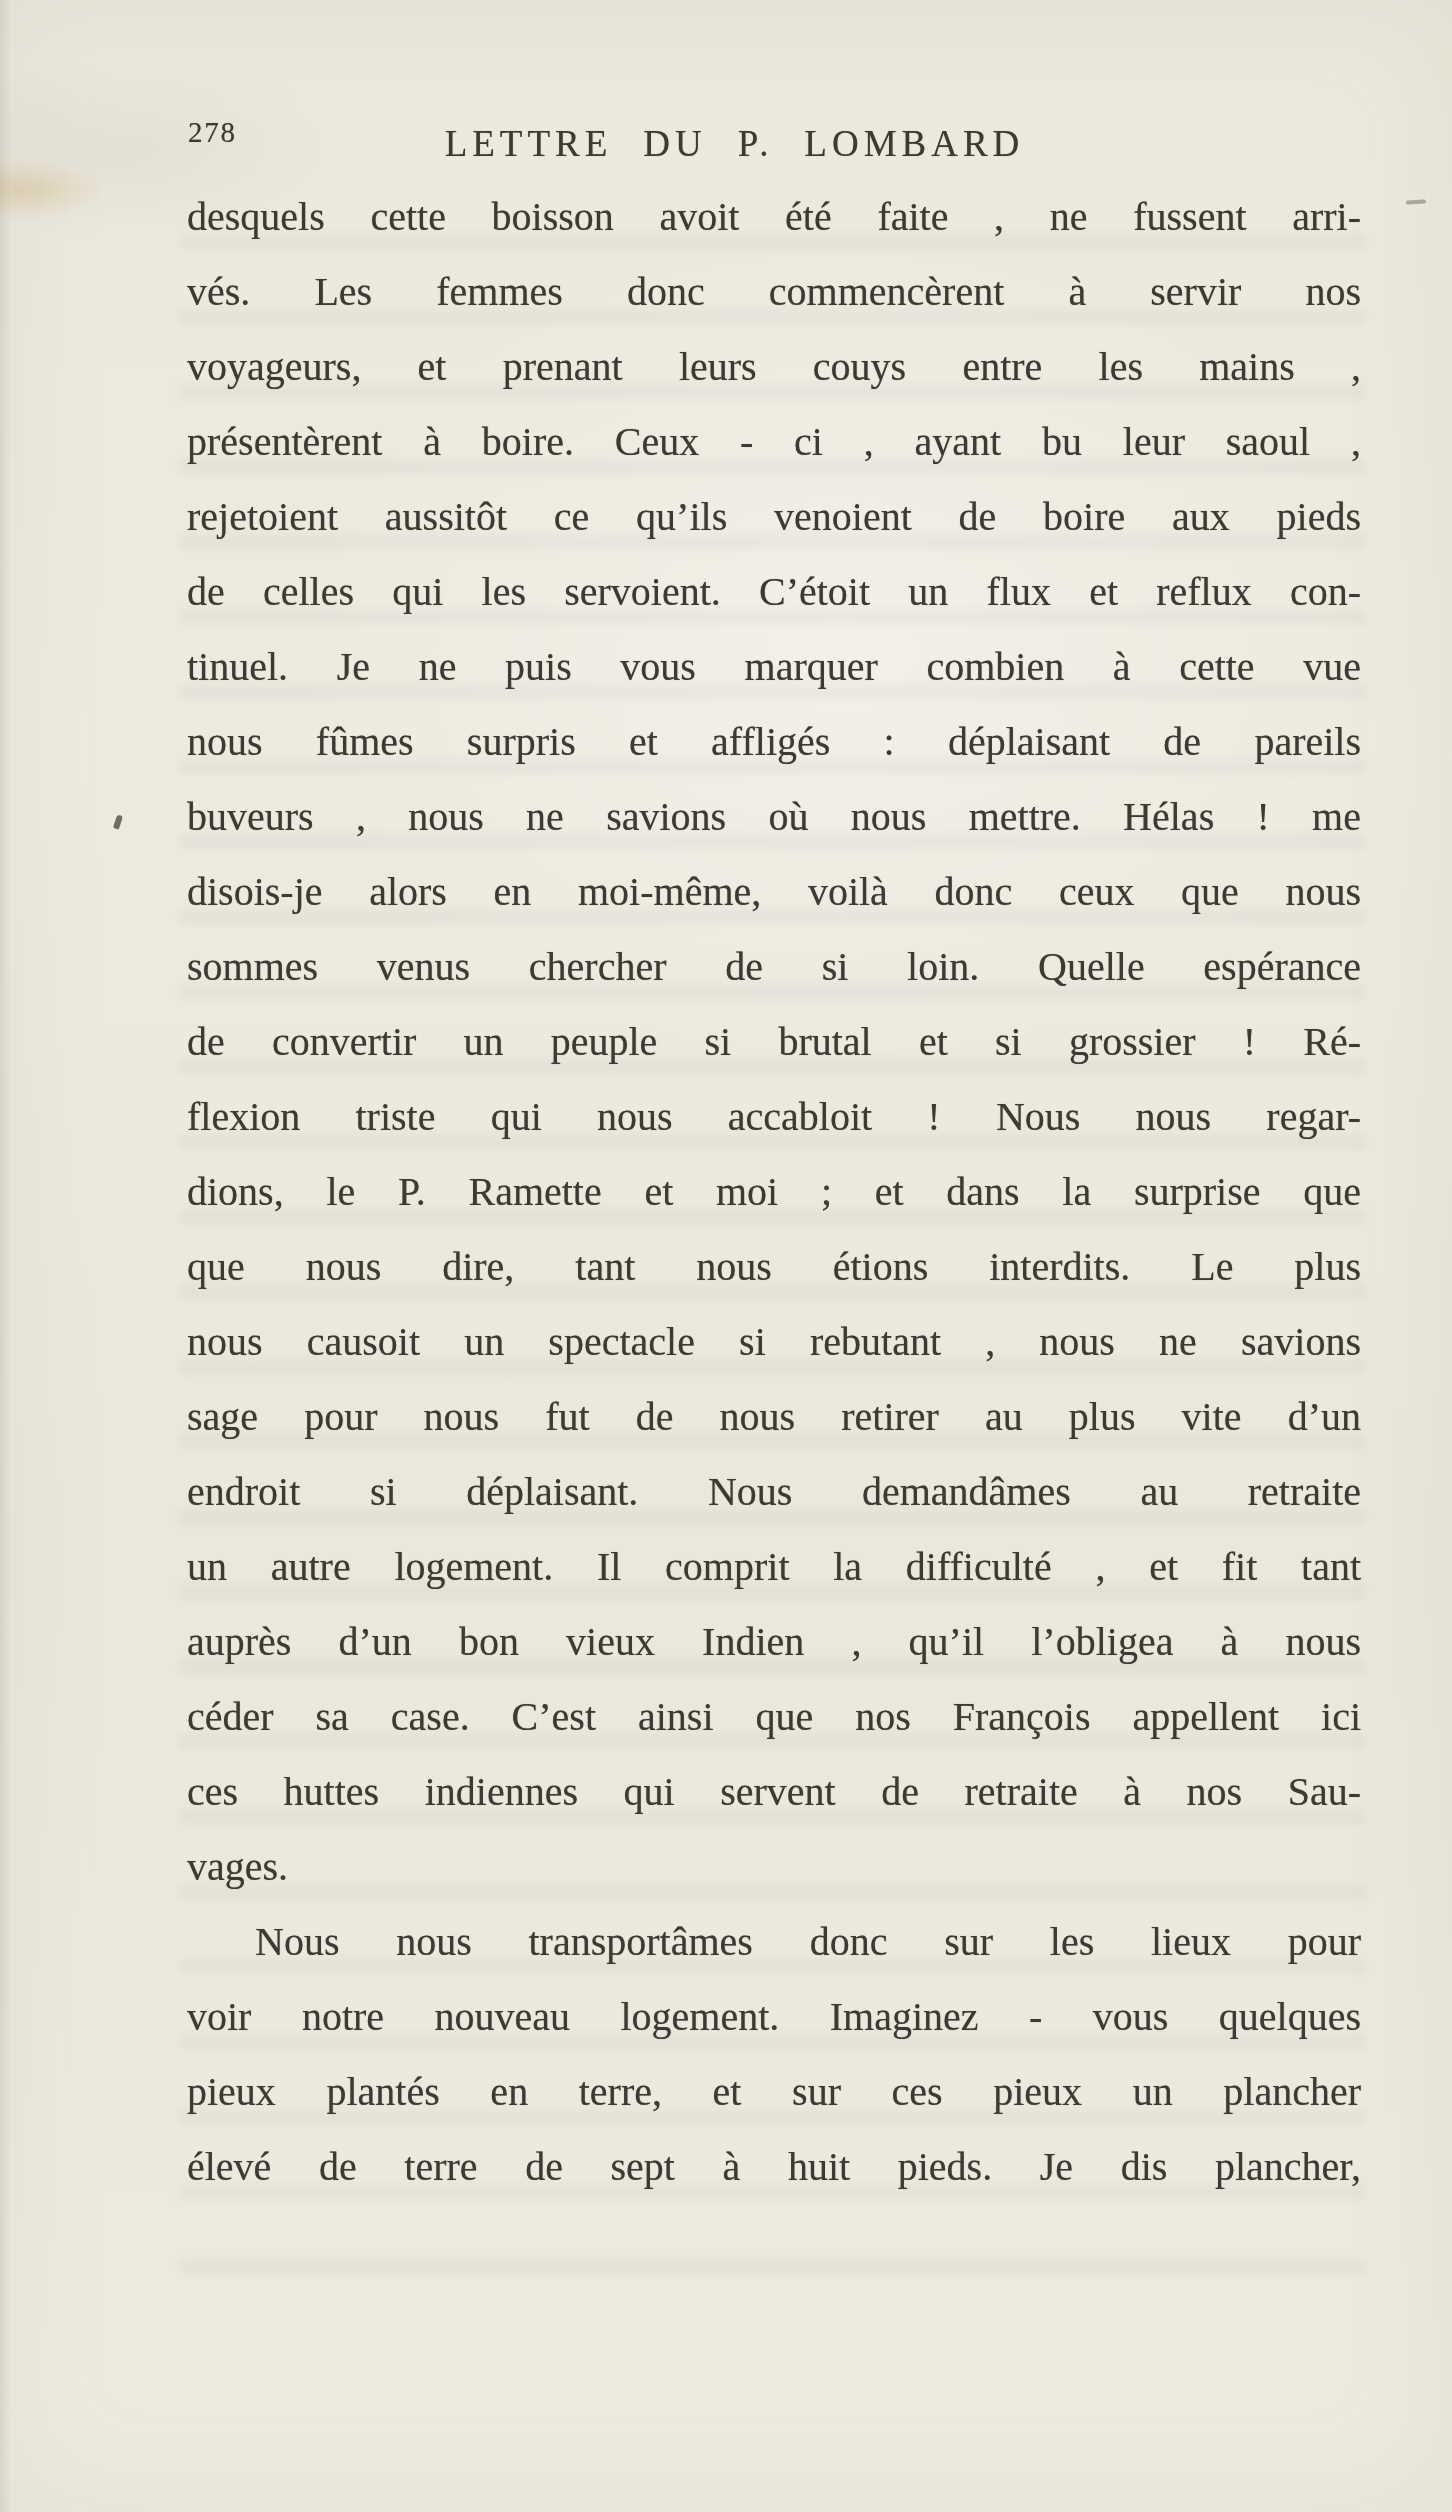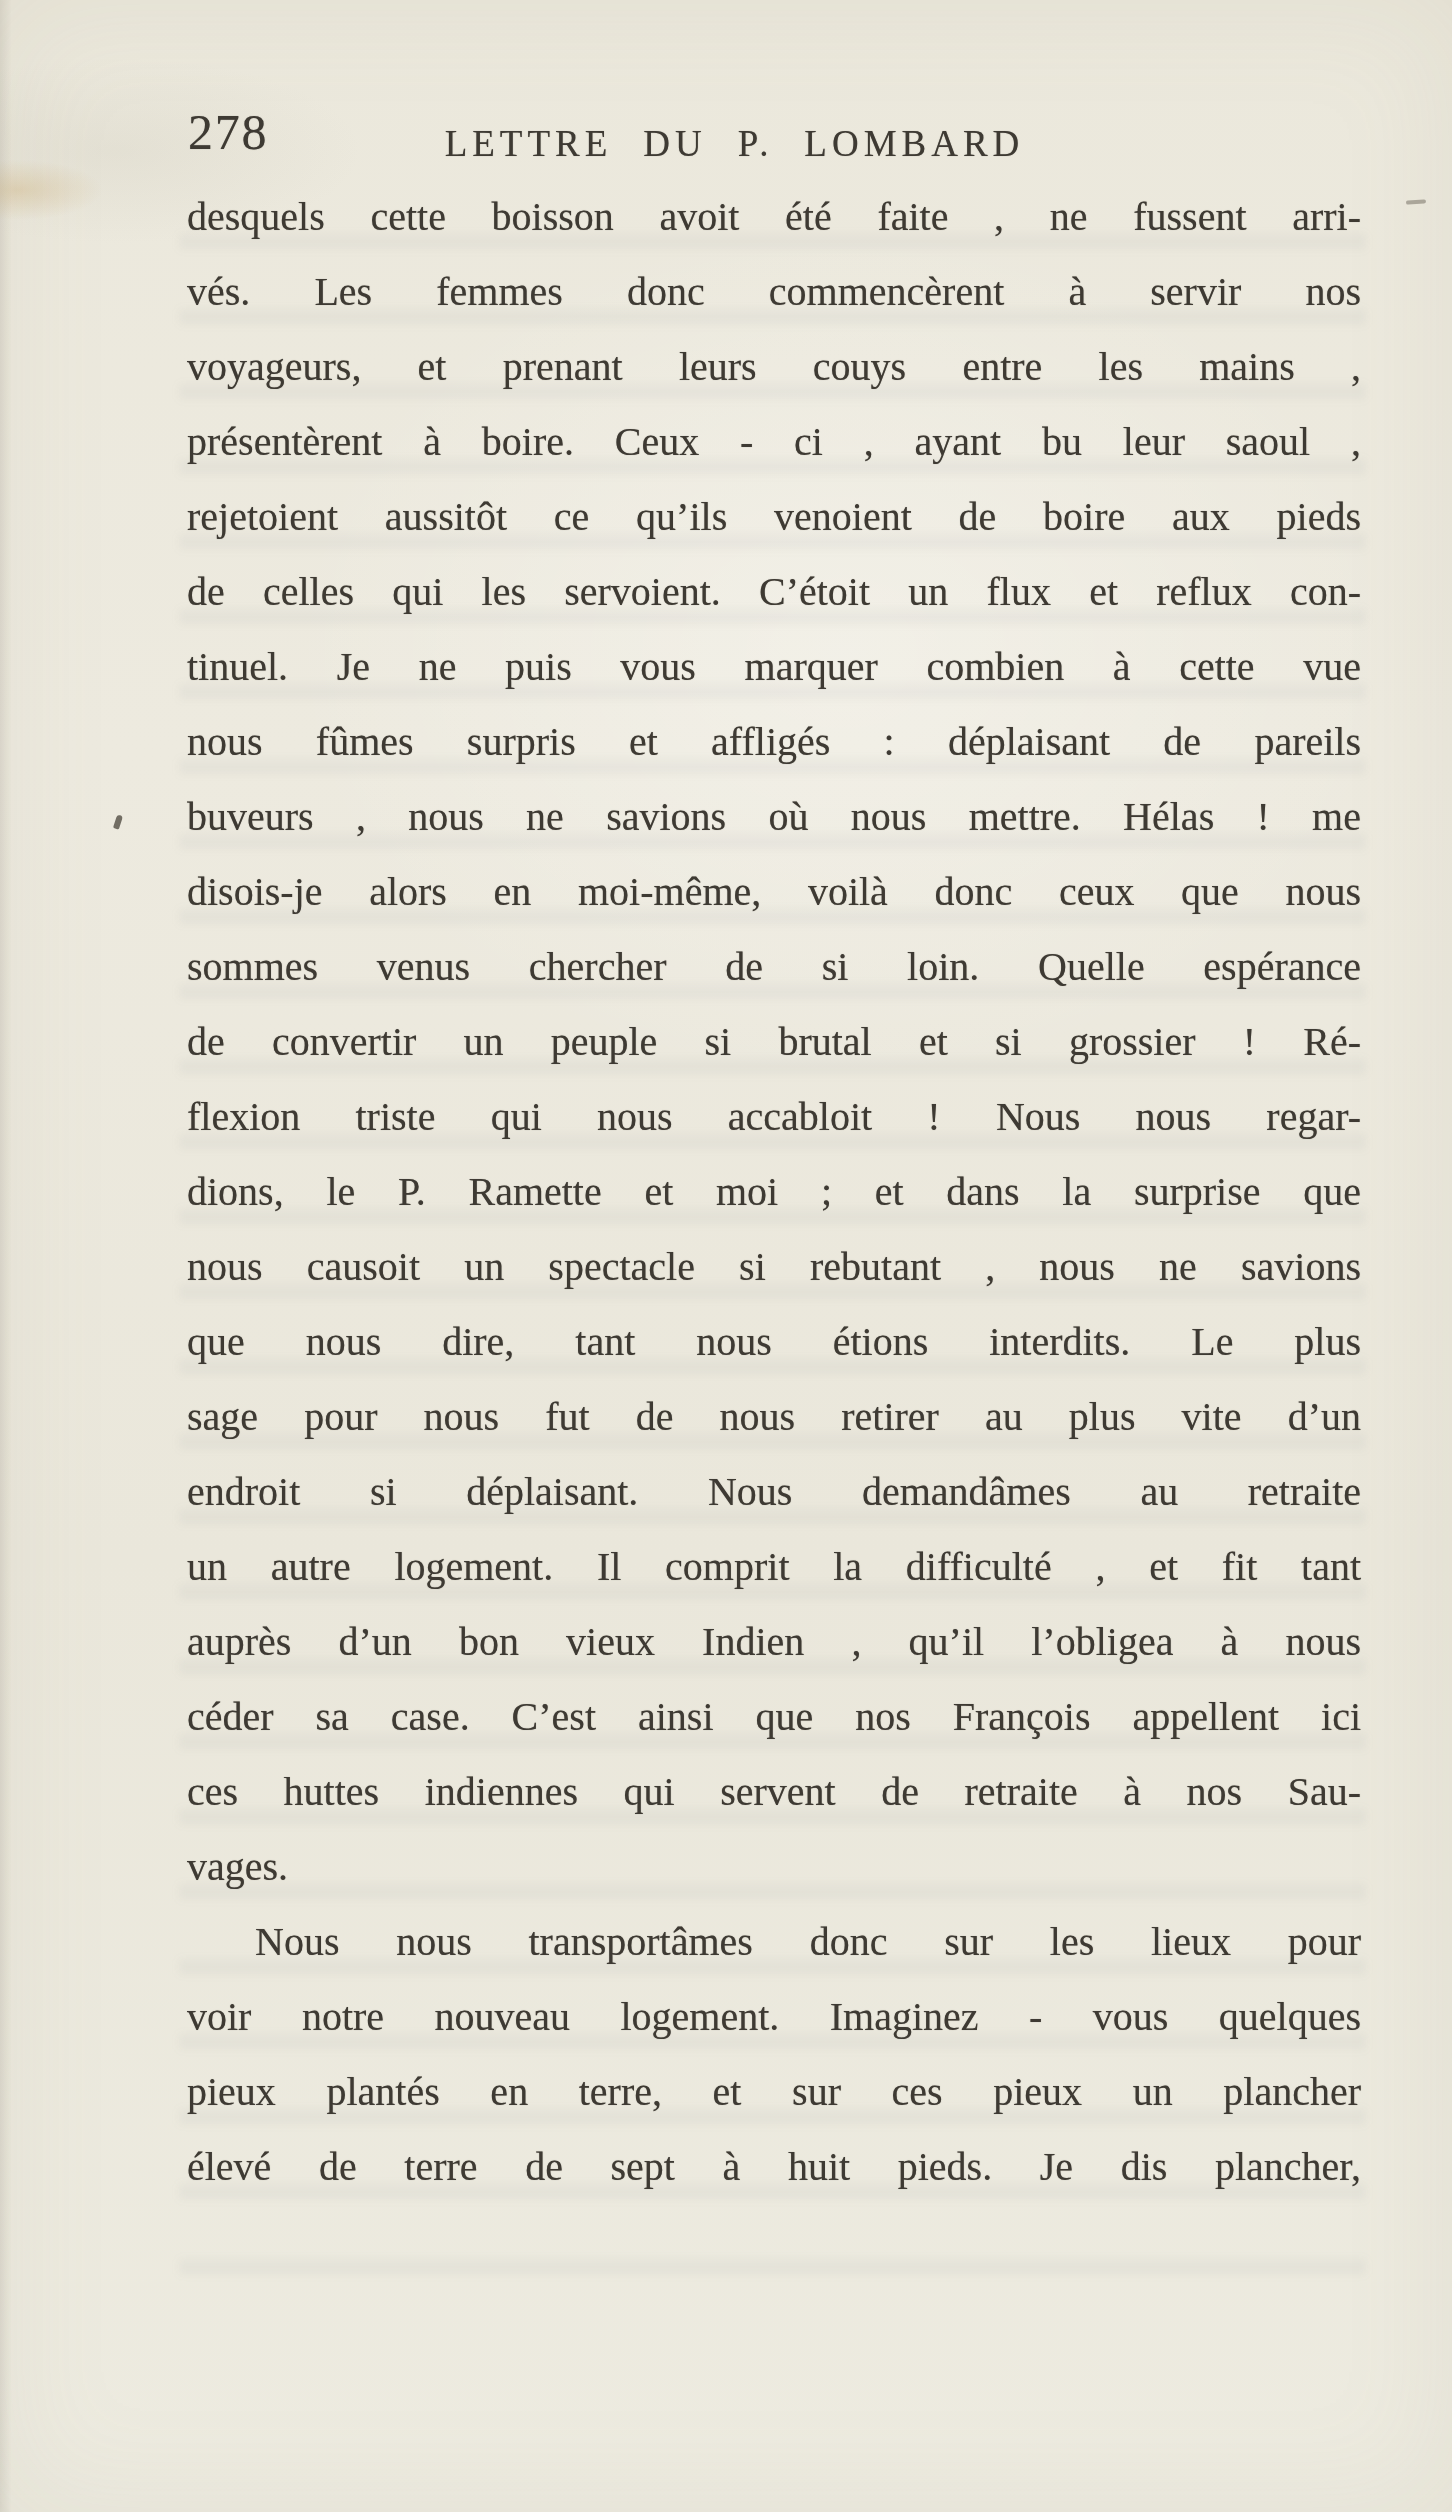--- a/index.html
+++ b/index.html
@@ -28,21 +28,21 @@
       rgba(105,115,122,0) 0px, rgba(105,115,122,0) 57px,
       rgba(105,115,122,0.055) 62px, rgba(105,115,122,0.055) 73px,
       rgba(105,115,122,0) 75px);
     filter: blur(4.2px);
     pointer-events: none;
   }
   .ink { color: #3e3a33; text-shadow: 0 0 0.8px rgba(62,58,51,0.55); }
 
   .page-number {
     position: absolute; left: 188px; top: 107px;
-    font-size: 50px; line-height: 50px;
+    font-size: 29px; line-height: 50px;
     letter-spacing: 1.7px;
   }
   .running-header {
     position: absolute; left: 0; top: 122px; width: 100%;
     text-align: center;
     font-size: 37px; line-height: 43px;
     letter-spacing: 5px; word-spacing: 16.7px; margin-left: 8px;
   }
 
   .body-text {
@@ -90,22 +90,22 @@
     <div class="line">rejetoient aussitôt ce qu’ils venoient de boire aux pieds</div>
     <div class="line">de celles qui les servoient. C’étoit un flux et reflux con-</div>
     <div class="line">tinuel. Je ne puis vous marquer combien à cette vue</div>
     <div class="line">nous fûmes surpris et affligés : déplaisant de pareils</div>
     <div class="line">buveurs , nous ne savions où nous mettre. Hélas ! me</div>
     <div class="line">disois-je alors en moi-même, voilà donc ceux que nous</div>
     <div class="line">sommes venus chercher de si loin. Quelle espérance</div>
     <div class="line">de convertir un peuple si brutal et si grossier ! Ré-</div>
     <div class="line">flexion triste qui nous accabloit ! Nous nous regar-</div>
     <div class="line">dions, le P. Ramette et moi ; et dans la surprise que</div>
+    <div class="line">que nous dire, tant nous étions interdits. Le plus</div>
     <div class="line">nous causoit un spectacle si rebutant , nous ne savions</div>
-    <div class="line">que nous dire, tant nous étions interdits. Le plus</div>
     <div class="line">sage pour nous fut de nous retirer au plus vite d’un</div>
     <div class="line">endroit si déplaisant. Nous demandâmes au retraite</div>
     <div class="line">un autre logement. Il comprit la difficulté , et fit tant</div>
     <div class="line">auprès d’un bon vieux Indien , qu’il l’obligea à nous</div>
     <div class="line">céder sa case. C’est ainsi que nos François appellent ici</div>
     <div class="line">ces huttes indiennes qui servent de retraite à nos Sau-</div>
     <div class="line flush">vages.</div>
     <div class="line indent">Nous nous transportâmes donc sur les lieux pour</div>
     <div class="line">voir notre nouveau logement. Imaginez - vous quelques</div>
     <div class="line">pieux plantés en terre, et sur ces pieux un plancher</div>

